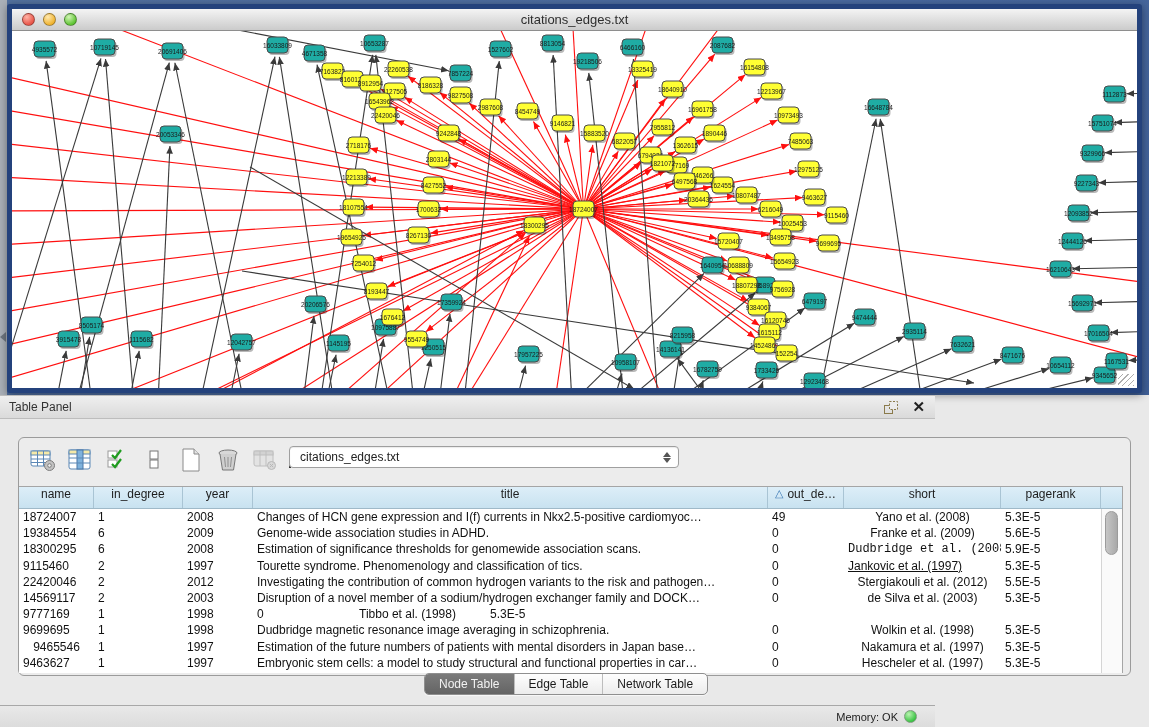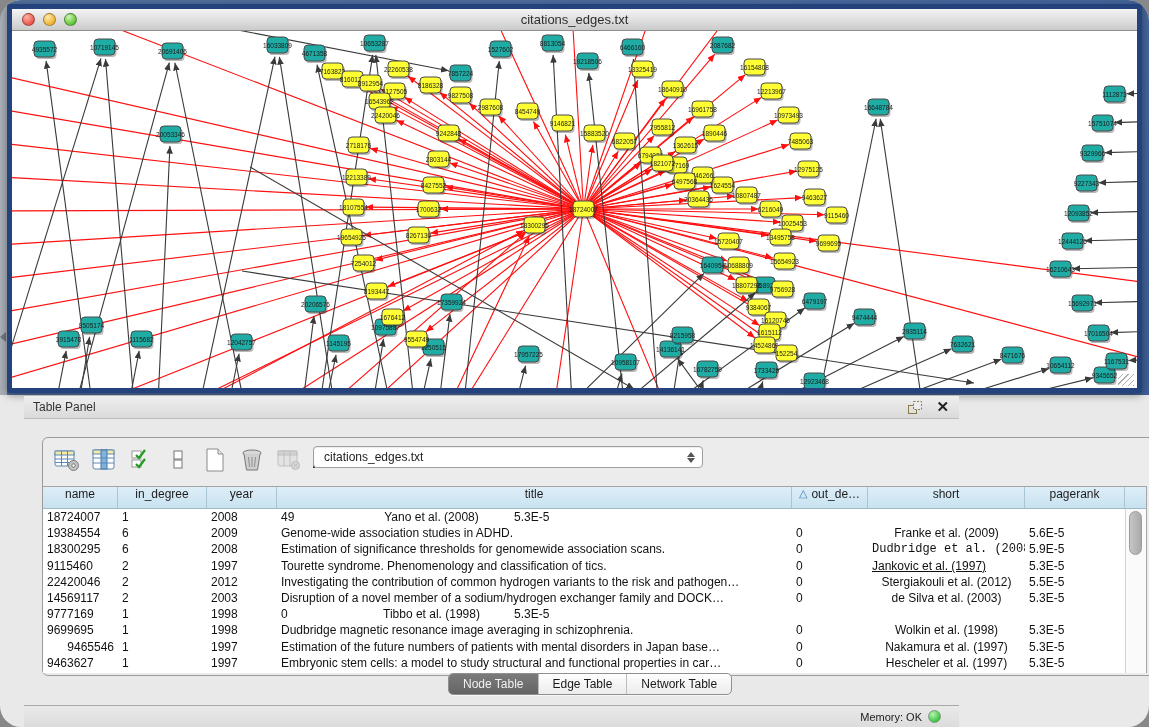--- a/index.html
+++ b/index.html
@@ -1,17 +1,17 @@
 <!DOCTYPE html>
 <html><head>
 <meta charset="utf-8">
 <style>
   * { margin:0; padding:0; box-sizing:border-box; }
   body { font-family:"Liberation Sans", sans-serif; background:#888; }
-  .screen { position:relative; width:1149px; height:727px; overflow:hidden; background:#e9e9e9;border-radius:21px; }
+  .screen { position:relative; width:1149px; height:727px; overflow:hidden; background:#e9e9e9; }
 
   
   .top-area { position:absolute; left:0; top:0; width:1149px; height:395px;
               background:linear-gradient(135deg,#53719f 0%,#4a6aa0 55%,#3f5f96 100%); }
   .left-strip { position:absolute; left:0; top:0; width:7px; height:395px; background:#aab0b8; }
   .collapse-arrow { position:absolute; left:0px; top:332px; width:0; height:0;
               border-top:5px solid transparent; border-bottom:5px solid transparent; border-right:6px solid #6e7680; }
 
   
   .net-window { position:absolute; left:7px; top:4px; width:1135px; height:389px;
@@ -24,21 +24,21 @@
   .light.red    { background:radial-gradient(circle at 35% 28%, #ffb3a6, #e9574a 70%); }
   .light.yellow { background:radial-gradient(circle at 35% 28%, #ffe9b0, #f0b432 70%); }
   .light.green  { background:radial-gradient(circle at 35% 28%, #d2f5b6, #61c536 70%); }
   .win-title { width:100%; text-align:center; font-size:13px; color:#2e2e2e; }
   .canvas { position:relative; flex:1; background:#fff; overflow:hidden; }
   .canvas svg { position:absolute; left:0; top:0; }
   .resize-grip { position:absolute; right:3px; bottom:2px; width:16px; height:12px;
     background:repeating-linear-gradient(135deg, transparent 0 3px, #9a9a9a 3px 4px); opacity:.8; }
 
   
-  .panel { position:absolute; left:0; top:395px; width:935px; height:332px; background:#e9e9e9;margin-left:24px; }
+  .panel { position:absolute; left:0; top:395px; width:935px; height:332px; background:#e9e9e9; }
   .panel-header { position:absolute; left:0; top:0; width:100%; height:24px;
                   background:linear-gradient(#efefef,#dadada); border-top:1px solid #bcbcbc; border-bottom:1px solid #bdbdbd;
                   display:flex; align-items:center; }
   .panel-title { font-size:12px; color:#333; padding-left:9px; }
   .panel-header-icons { position:absolute; right:10px; top:3px; display:flex; gap:12px; align-items:center; }
   .close-x { font-size:15px; font-weight:bold; color:#222; line-height:16px; cursor:default; }
 
   .enclosure { position:absolute; left:18px; top:42px; width:1113px; height:239px;
                border:1px solid #9b9b9b; border-radius:6px; background:#ececec; }
   .toolbar { position:absolute; left:10px; top:6px; height:32px; display:flex; align-items:center; gap:9px; }
@@ -707,20 +707,21 @@
             </div>
             <div class="th" style="width: 100px;">
               <span>pagerank</span>
             </div>
           </div>
         <div id="tbody">
             <div class="trow">
               <div class="td" style="width: 75px; text-align: left;">18724007</div>
               <div class="td" style="width: 89px; text-align: left;">1</div>
               <div class="td" style="width: 70px; text-align: left;">2008</div>
+              <div class="td" style="width: 515px; text-align: left;">Changes of HCN gene expression and I(f) currents in Nkx2.5-positive cardiomyoc…</div>
               <div class="td" style="width: 76px; text-align: left;">49</div>
               <div class="td" style="width: 157px; text-align: center;">Yano et al. (2008)</div>
               <div class="td" style="width: 100px; text-align: left;">5.3E-5</div>
             </div>
             <div class="trow">
               <div class="td" style="width: 75px; text-align: left;">19384554</div>
               <div class="td" style="width: 89px; text-align: left;">6</div>
               <div class="td" style="width: 70px; text-align: left;">2009</div>
               <div class="td" style="width: 515px; text-align: left;">Genome-wide association studies in ADHD.</div>
               <div class="td" style="width: 76px; text-align: left;">0</div>
@@ -774,21 +775,21 @@
             <div class="trow">
               <div class="td" style="width: 75px; text-align: left;">9699695</div>
               <div class="td" style="width: 89px; text-align: left;">1</div>
               <div class="td" style="width: 70px; text-align: left;">1998</div>
               <div class="td" style="width: 515px; text-align: left;">Dudbridge magnetic resonance image averaging in schizophrenia.</div>
               <div class="td" style="width: 76px; text-align: left;">0</div>
               <div class="td" style="width: 157px; text-align: center;">Wolkin et al. (1998)</div>
               <div class="td" style="width: 100px; text-align: left;">5.3E-5</div>
             </div>
             <div class="trow">
-              <div class="td" style="width: 75px; text-align: right;">9465546</div>
+              <div class="td" style="width: 75px; text-align: center;">9465546</div>
               <div class="td" style="width: 89px; text-align: left;">1</div>
               <div class="td" style="width: 70px; text-align: left;">1997</div>
               <div class="td" style="width: 515px; text-align: left;">Estimation of the future numbers of patients with mental disorders in Japan base…</div>
               <div class="td" style="width: 76px; text-align: left;">0</div>
               <div class="td" style="width: 157px; text-align: center;">Nakamura et al. (1997)</div>
               <div class="td" style="width: 100px; text-align: left;">5.3E-5</div>
             </div>
             <div class="trow">
               <div class="td" style="width: 75px; text-align: left;">9463627</div>
               <div class="td" style="width: 89px; text-align: left;">1</div>

